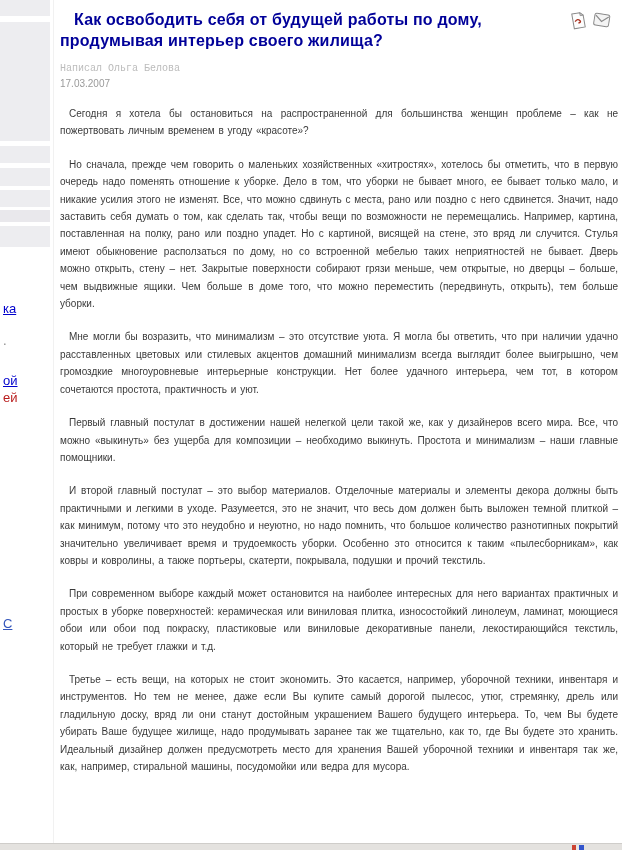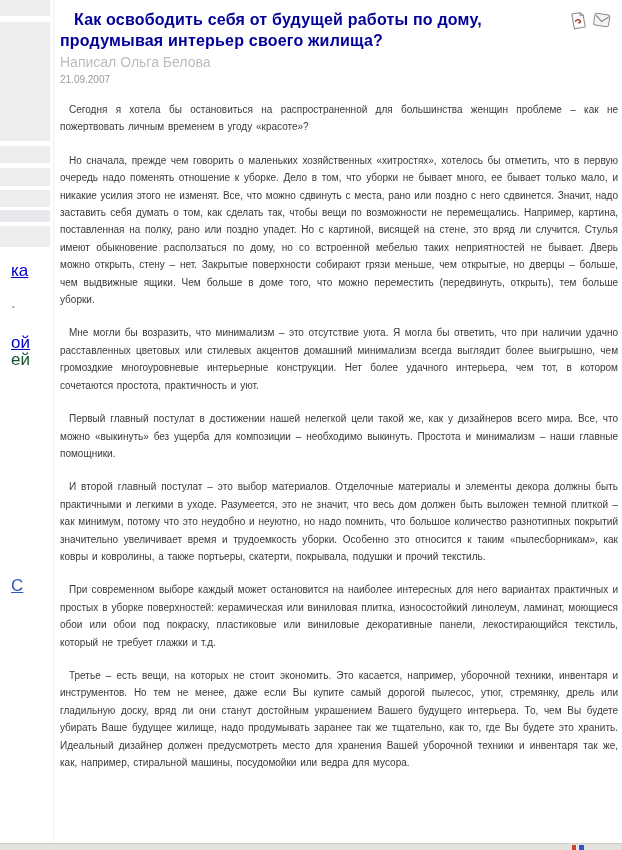--- a/index.html
+++ b/index.html
@@ -11,37 +11,37 @@
   
   .sidebar{position:absolute;left:0;top:0;width:50px;height:850px;}
   .sb-block{position:absolute;left:0;width:50px;background:#ededf0;}
   .sb-b0{top:0;height:16px;}
   .sb-b1{top:22px;height:119px;}
   .sb-b2{top:146px;height:17px;}
   .sb-b3{top:168px;height:18px;}
   .sb-b4{top:190px;height:17px;}
   .sb-b5{top:210px;height:12px;background:#e9e8ec;}
   .sb-b6{top:226px;height:21px;}
-  .sb-frag{position:absolute;left:11px;font-size:17px;white-space:nowrap;}
+  .sb-frag{position:absolute;left:3px;font-size:13px;white-space:nowrap;margin-top:40px;}
   .sb-link{color:#0000cc;text-decoration:underline;cursor:pointer;}
-  .sb-plain{color:#14532d;}
+  .sb-plain{color:#b91c1c;}
   .frag-ka{top:261px;}
   .frag-dot{top:293px;color:#8a8a8a;}
   .frag-oi{top:333px;}
   .frag-ei{top:350px;}
   .frag-c{top:576px;color:#3355bb;}
   .content-divider{position:absolute;left:53px;top:0;width:1px;height:850px;background:#f1f1f1;}
   
   .content{position:absolute;left:60px;top:0;width:558px;}
   .title{
     margin:9px 0 0 0;padding-right:60px;
     font-size:16px;line-height:21px;font-weight:bold;color:#000099;
     text-indent:14px;letter-spacing:0.2px;
   }
-  .meta-author{margin-top:3px;font-size:14px;color:#bcbcbc;}
+  .meta-author{margin-top:12px;font-size:10px;color:#bcbcbc;font-family:Liberation Mono, monospace;}
   .meta-date{margin-top:4px;font-size:10px;color:#9a9a9a;}
   .article-body{margin-top:2px;}
   .para{
     margin:16px 0 0 0;
     font-size:10px;line-height:17.4px;color:#3a3a3a;
     text-align:justify;text-indent:9px;
     word-spacing:1px;
   }
   
   .action-icons{position:absolute;top:11px;right:6px;width:46px;height:22px;}
@@ -89,21 +89,21 @@
     <svg width="17" height="15" viewBox="0 0 17 15">
       <rect x="1" y="1" width="15" height="12" rx="2" fill="#f4f4f4" stroke="#8a8a8a" stroke-width="1"></rect>
       <path d="M2 3 L8.5 8.5 L15 3" fill="none" stroke="#8a8a8a" stroke-width="1.2"></path>
     </svg>
   </span>
 </div>
 
 <div class="content">
   <h1 class="title">Как освободить себя от будущей работы по дому, продумывая интерьер своего жилища?</h1>
   <div class="meta-author">Написал Ольга Белова</div>
-  <div class="meta-date">21.09.2007</div>
+  <div class="meta-date">17.03.2007</div>
   <div class="article-body">
       <p class="para">Сегодня я хотела бы остановиться на распространенной для большинства женщин проблеме – как не пожертвовать личным временем в угоду «красоте»?</p>
       <p class="para">Но сначала, прежде чем говорить о маленьких хозяйственных «хитростях», хотелось бы отметить, что в первую очередь надо поменять отношение к уборке. Дело в том, что уборки не бывает много, ее бывает только мало, и никакие усилия этого не изменят. Все, что можно сдвинуть с места, рано или поздно с него сдвинется. Значит, надо заставить себя думать о том, как сделать так, чтобы вещи по возможности не перемещались. Например, картина, поставленная на полку, рано или поздно упадет. Но с картиной, висящей на стене, это вряд ли случится. Стулья имеют обыкновение расползаться по дому, но со встроенной мебелью таких неприятностей не бывает. Дверь можно открыть, стену – нет. Закрытые поверхности собирают грязи меньше, чем открытые, но дверцы – больше, чем выдвижные ящики. Чем больше в доме того, что можно переместить (передвинуть, открыть), тем больше уборки.</p>
       <p class="para">Мне могли бы возразить, что минимализм – это отсутствие уюта. Я могла бы ответить, что при наличии удачно расставленных цветовых или стилевых акцентов домашний минимализм всегда выглядит более выигрышно, чем громоздкие многоуровневые интерьерные конструкции. Нет более удачного интерьера, чем тот, в котором сочетаются простота, практичность и уют.</p>
       <p class="para">Первый главный постулат в достижении нашей нелегкой цели такой же, как у дизайнеров всего мира. Все, что можно «выкинуть» без ущерба для композиции – необходимо выкинуть. Простота и минимализм – наши главные помощники.</p>
       <p class="para">И второй главный постулат – это выбор материалов. Отделочные материалы и элементы декора должны быть практичными и легкими в уходе. Разумеется, это не значит, что весь дом должен быть выложен темной плиткой – как минимум, потому что это неудобно и неуютно, но надо помнить, что большое количество разнотипных покрытий значительно увеличивает время и трудоемкость уборки. Особенно это относится к таким «пылесборникам», как ковры и ковролины, а также портьеры, скатерти, покрывала, подушки и прочий текстиль.</p>
       <p class="para">При современном выборе каждый может остановится на наиболее интересных для него вариантах практичных и простых в уборке поверхностей: керамическая или виниловая плитка, износостойкий линолеум, ламинат, моющиеся обои или обои под покраску, пластиковые или виниловые декоративные панели, лекостирающийся текстиль, который не требует глажки и т.д.</p>
       <p class="para">Третье – есть вещи, на которых не стоит экономить. Это касается, например, уборочной техники, инвентаря и инструментов. Но тем не менее, даже если Вы купите самый дорогой пылесос, утюг, стремянку, дрель или гладильную доску, вряд ли они станут достойным украшением Вашего будущего интерьера. То, чем Вы будете убирать Ваше будущее жилище, надо продумывать заранее так же тщательно, как то, где Вы будете это хранить. Идеальный дизайнер должен предусмотреть место для хранения Вашей уборочной техники и инвентаря так же, как, например, стиральной машины, посудомойки или ведра для мусора.</p>
     </div>
 </div>

